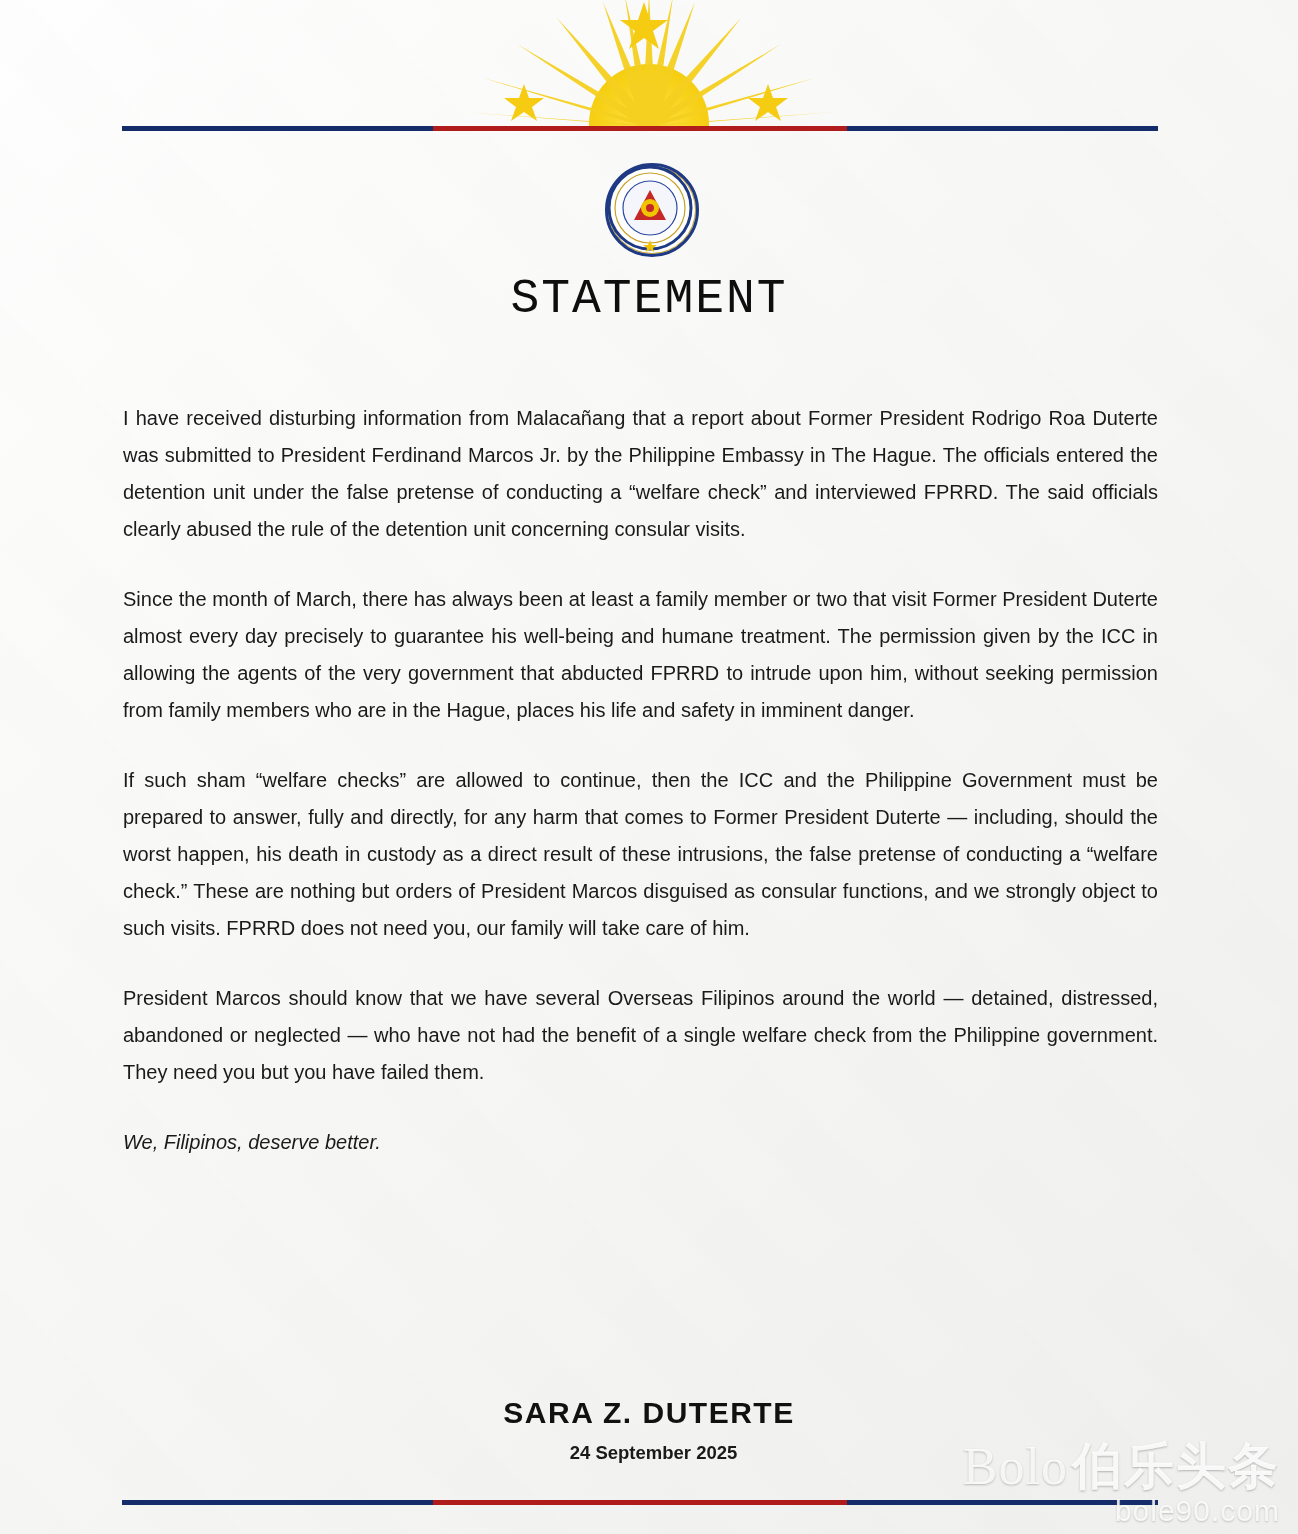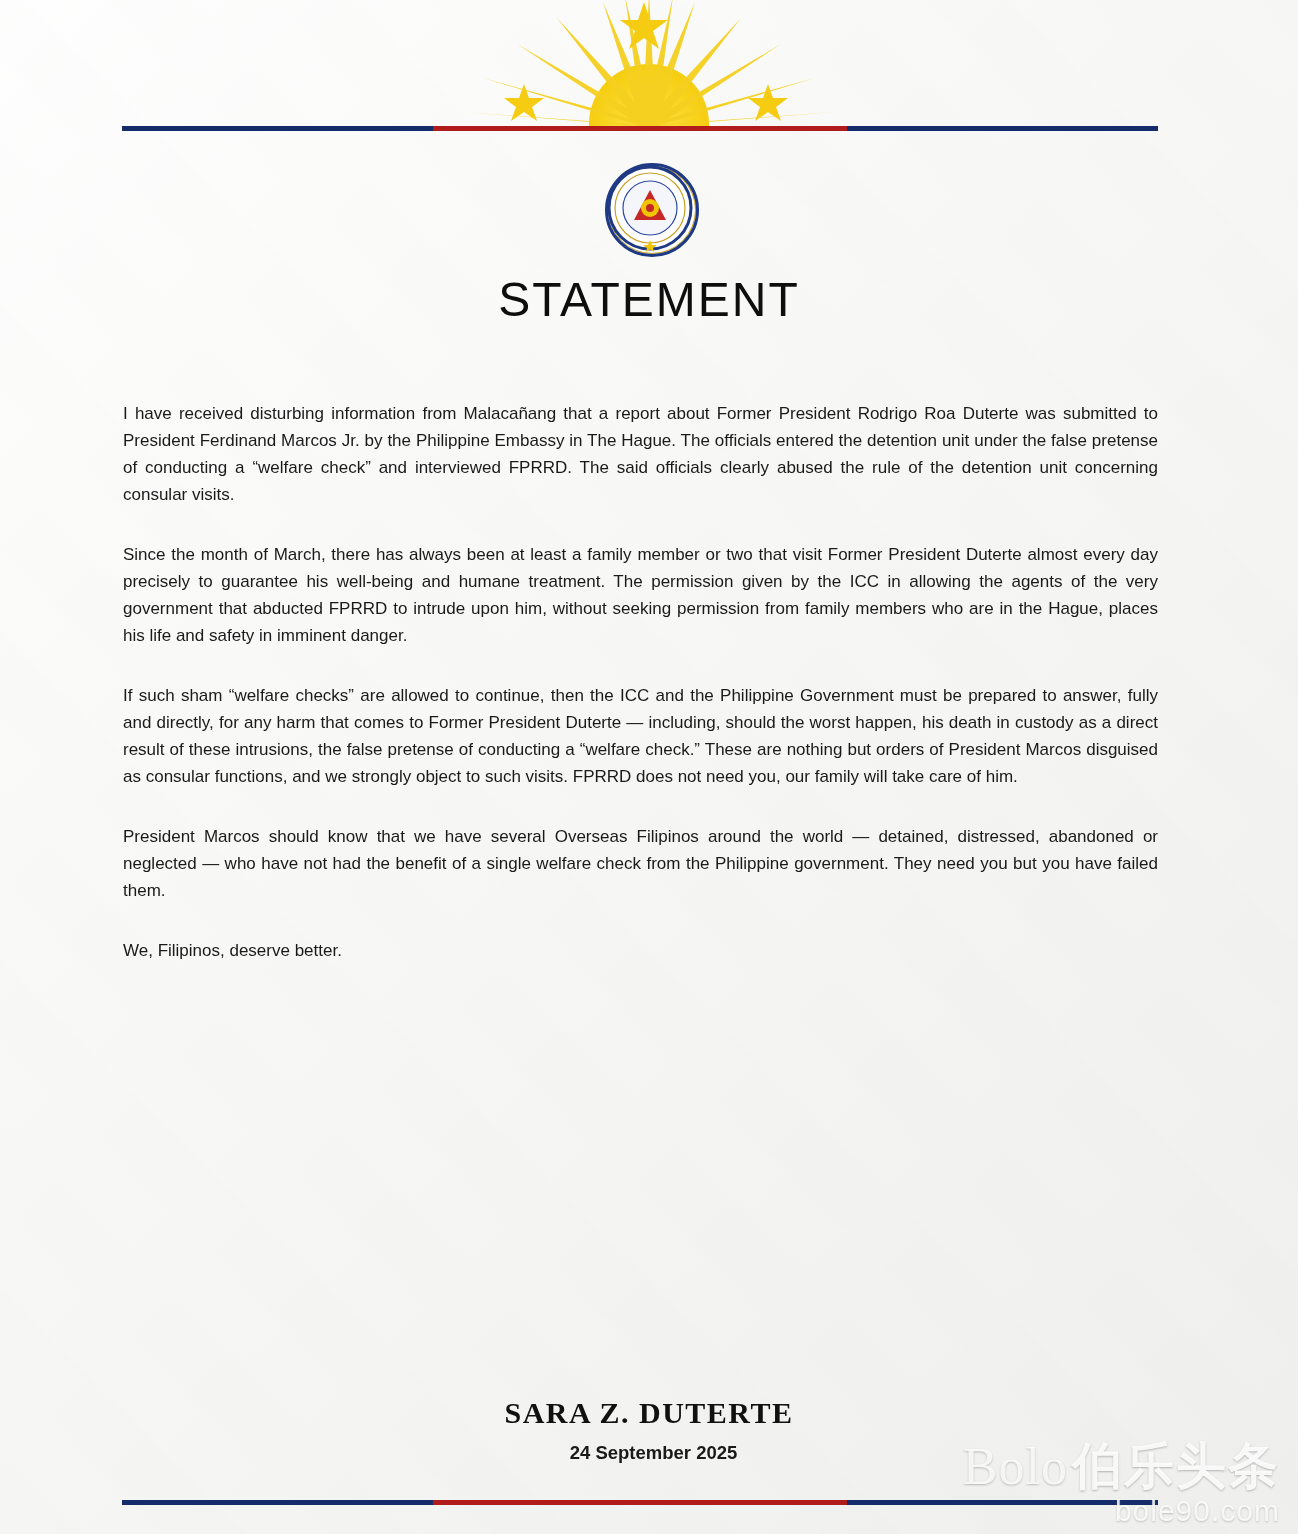--- a/index.html
+++ b/index.html
@@ -76,57 +76,58 @@
     justify-content: center;
   }
 
   
   .title {
     position: absolute;
     top: 272px;
     left: 0;
     width: 1298px;
     text-align: center;
-    font-family: Liberation Sans, sans-serif;
+    font-family: Liberation Mono, monospace;
     font-size: 48px;
     letter-spacing: 2px;
     color: #0e0e0e;
     font-weight: 400;
   }
 
   
   .body-text {
     position: absolute;
     left: 123px;
     top: 400px;
     width: 1035px;
     font-family: "Liberation Sans", sans-serif;
-    font-size: 17px;
-    line-height: 27px;
+    font-size: 20px;
+    line-height: 37px;
     color: #1a1a1a;
     text-align: justify;
     text-justify: inter-word;
   }
   .body-text p {
     margin: 0 0 33px 0;
   }
   .body-text p:last-child {
     margin-bottom: 16px;
+    font-style: italic;
   }
 
   
   .sig {
     position: absolute;
     left: 0;
     top: 1396px;
     width: 1298px;
     text-align: center;
   }
   .sig-name {
-    font-family: Liberation Serif, serif;
+    font-family: Liberation Sans, sans-serif;
     font-size: 30px;
     font-weight: 700;
     letter-spacing: 1.5px;
     color: #111;
   }
   .sig-role {
     margin-top: 8px;
     font-size: 20.5px;
     color: #1a1a1a;
   }

